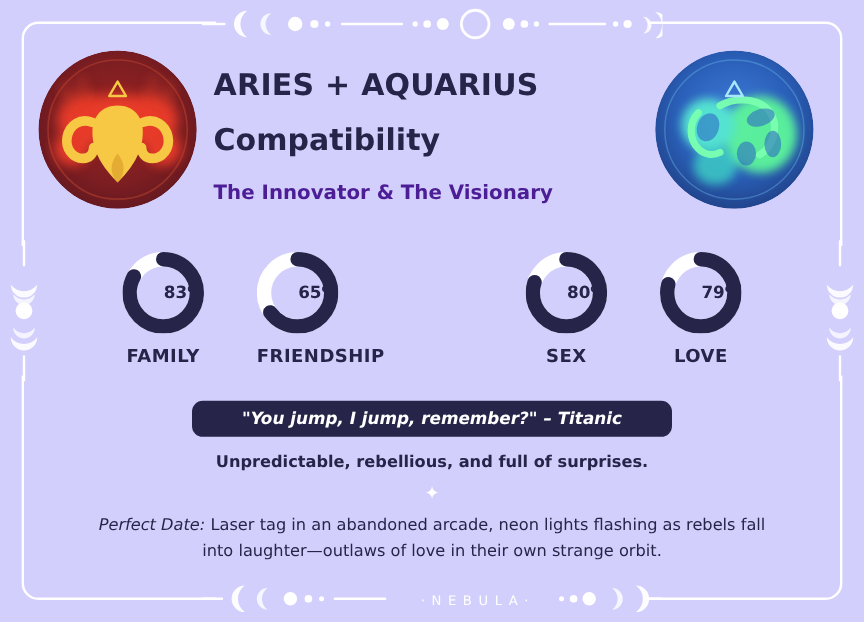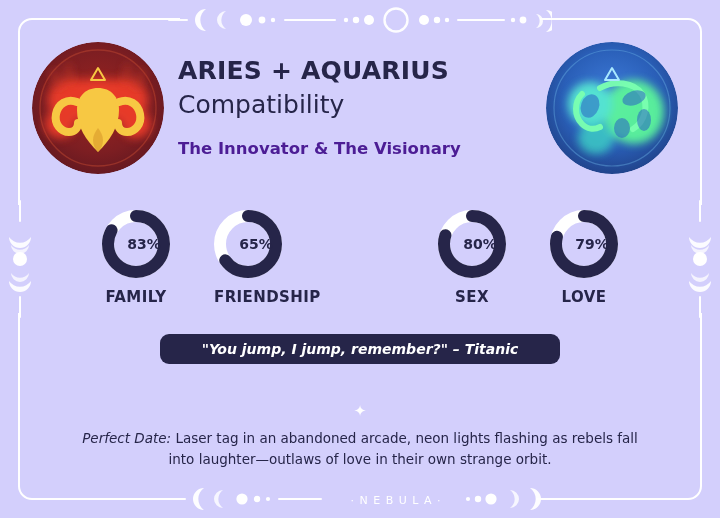--- a/index.html
+++ b/index.html
@@ -35,35 +35,35 @@
   .emblem-aries{left:32px;top:42px;width:132px;height:132px;}
   .emblem-aquarius{left:546px;top:42px;width:132px;height:132px;}
 
   
   .titles{position:absolute;left:178px;top:56px;width:364px;}
   .title-main{
     font-size:25px;font-weight:bold;color:#262549;
     letter-spacing:.2px;line-height:1.16;
   }
   .title-sub{
-    margin-top:5px;font-size:25px;font-weight:normal;color:#262549;
+    margin-top:17px;font-size:25px;font-weight:bold;color:#262549;
     line-height:1.16;
   }
   .tagline{
     margin-top:20px;font-size:16.5px;font-weight:bold;color:#4c1d95;
   }
 
   
   .stats{position:absolute;left:0;top:196px;width:720px;height:120px;}
   .stat{position:absolute;text-align:center;}
   .stat .ring{position:relative;margin:0 auto;}
   .stat .ring svg{display:block;}
   .stat .pct{
     position:absolute;left:16px;right:0;top:50%;transform:translateY(-50%);
-    font-size:14px;font-weight:bold;color:#262549;
+    font-size:14px;font-weight:bold;color:#262549;text-align:right;
   }
   .stat.big .pct{font-size:16px;}
   .stat .lab{
     margin-top:10px;font-size:15px;font-weight:bold;color:#262549;
     letter-spacing:.4px;
   }
   .stat.big .lab{margin-top:7px;font-size:12px;}
 
   
   .banner{
@@ -279,20 +279,21 @@
           <div class="pct">79%</div>
         </div>
         <div class="lab">LOVE</div>
       </div>
     </div>
 
   <div class="banner">
     <span>"You jump, I jump, remember?" – Titanic</span>
   </div>
 
+  <div class="desc">Unpredictable, rebellious, and full of surprises.</div>
 
   <div class="sparkle">✦</div>
 
   <div class="date-block">
     <b>Perfect Date:</b><span> Laser tag in an abandoned arcade, neon lights flashing as rebels fall into laughter—outlaws of love in their own strange orbit.</span>
   </div>
 
 </div>
 
 </body></html>

